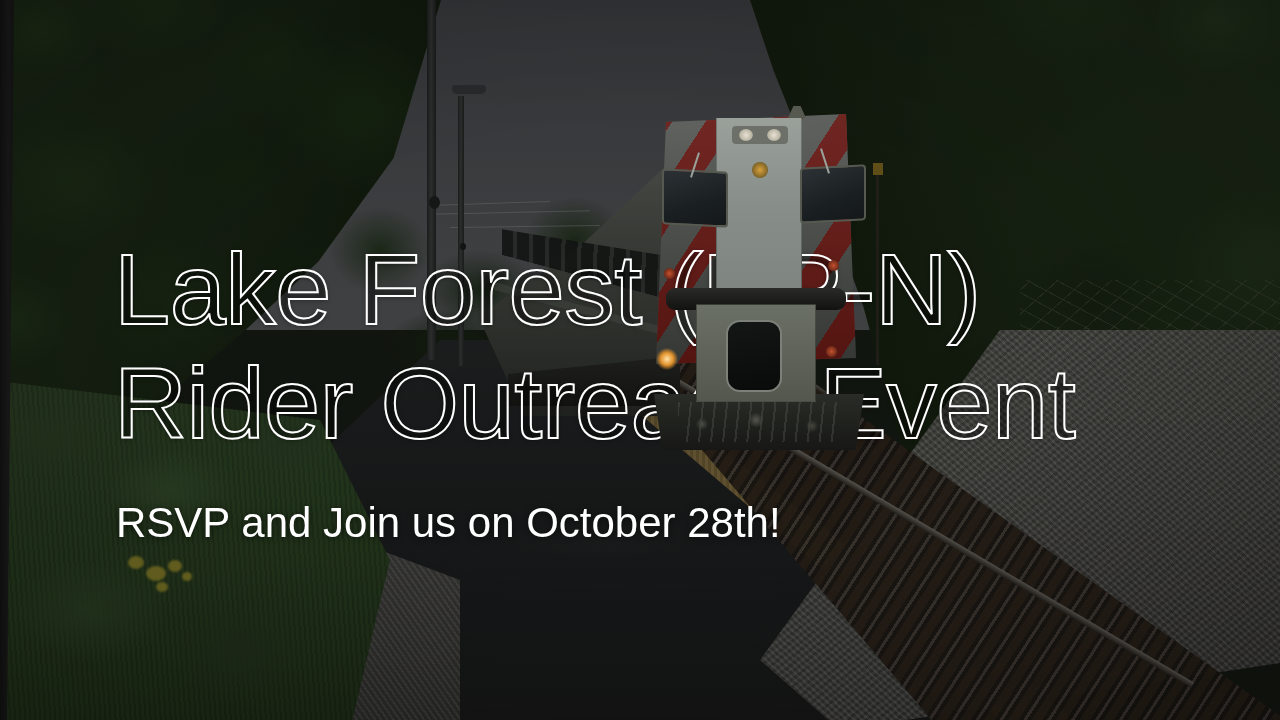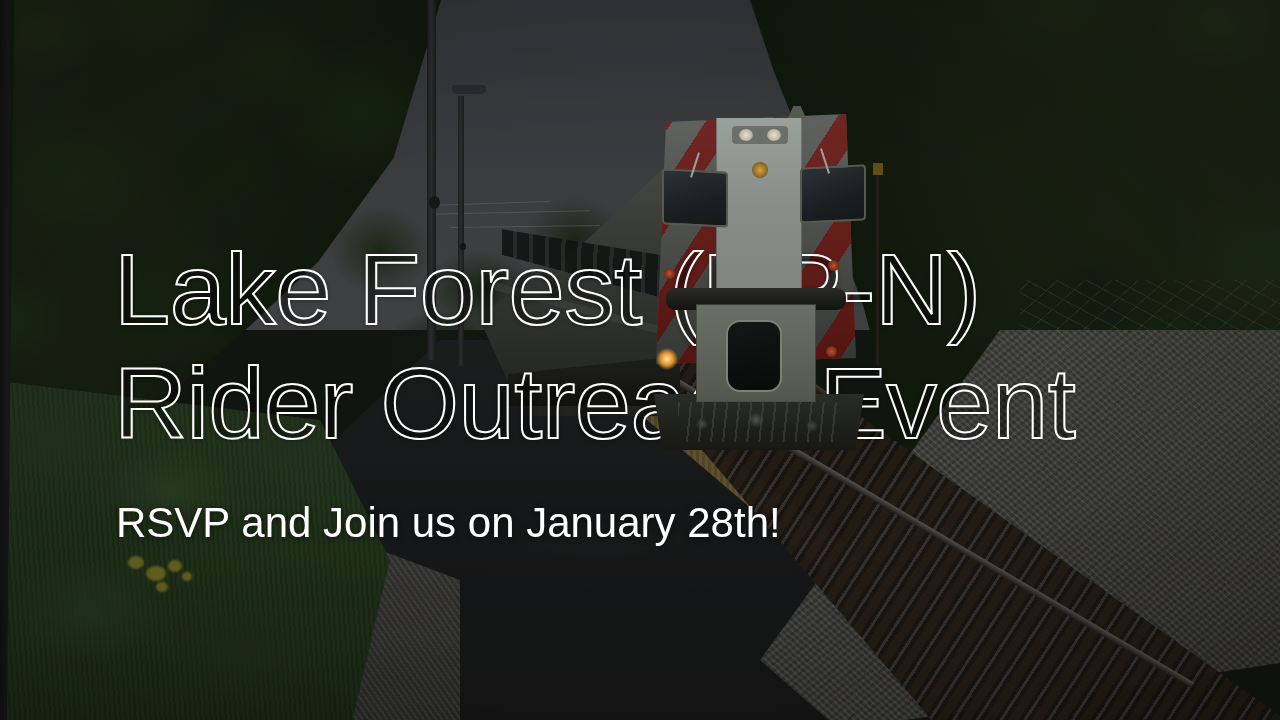--- a/index.html
+++ b/index.html
@@ -560,16 +560,16 @@
   </div>
 
   <div class="scrim"></div>
   <div class="vignette"></div>
 
   <div class="text-layer">
     <h1 class="headline">
       <span class="line">Lake Forest (UP-N)</span>
       <span class="line">Rider Outreach Event</span>
     </h1>
-    <p class="subhead">RSVP and Join us on January 28th!</p>
+    <p class="subhead">RSVP and Join us on October 28th!</p>
   </div>
 
 </div>
 
 </body></html>

